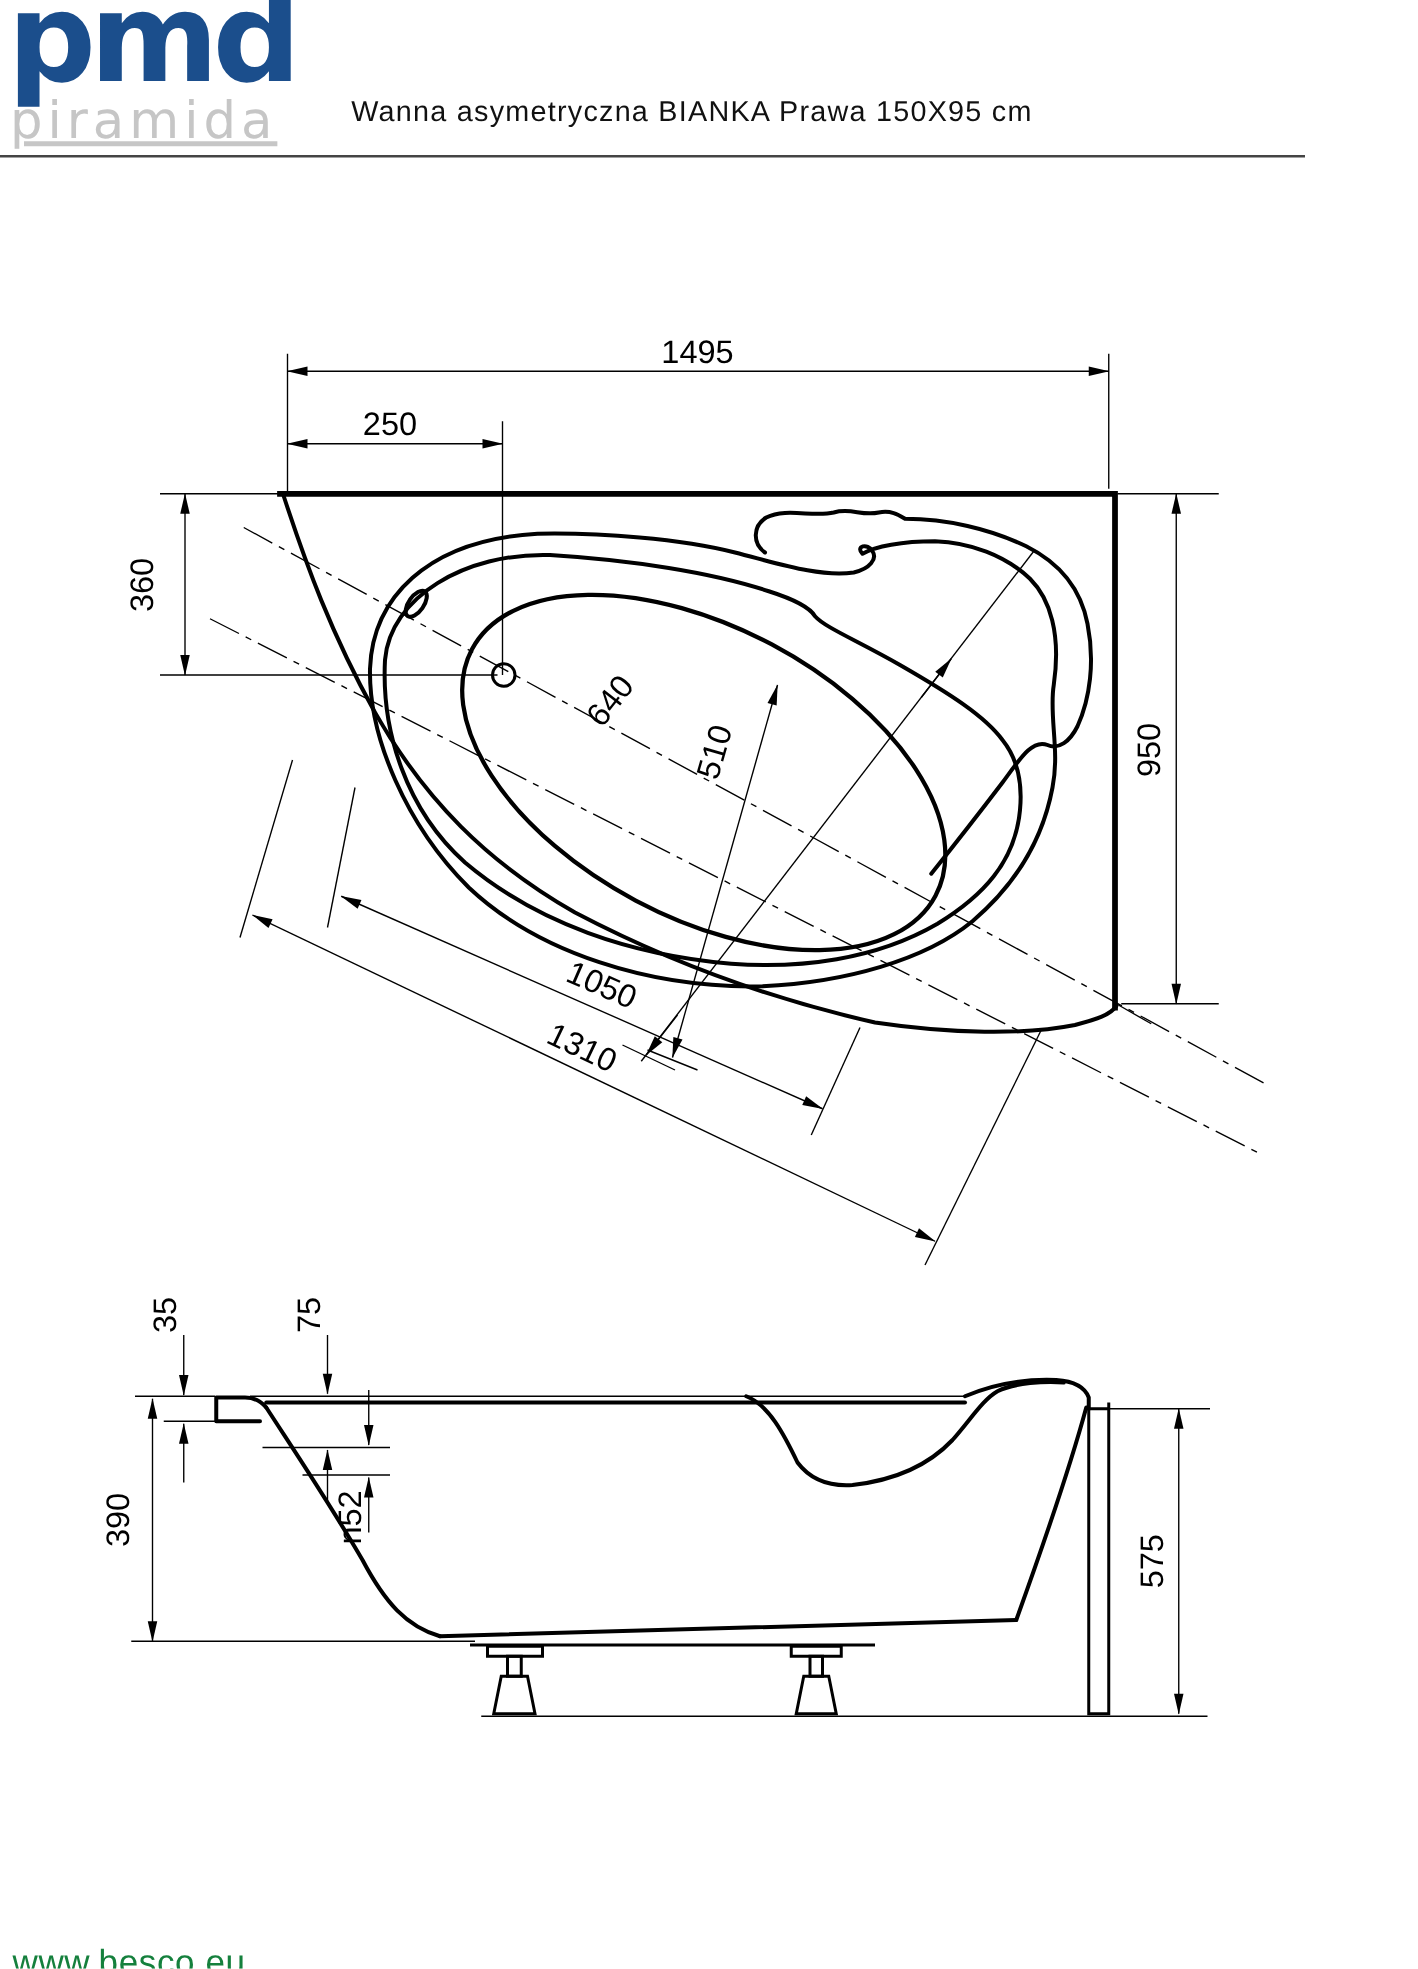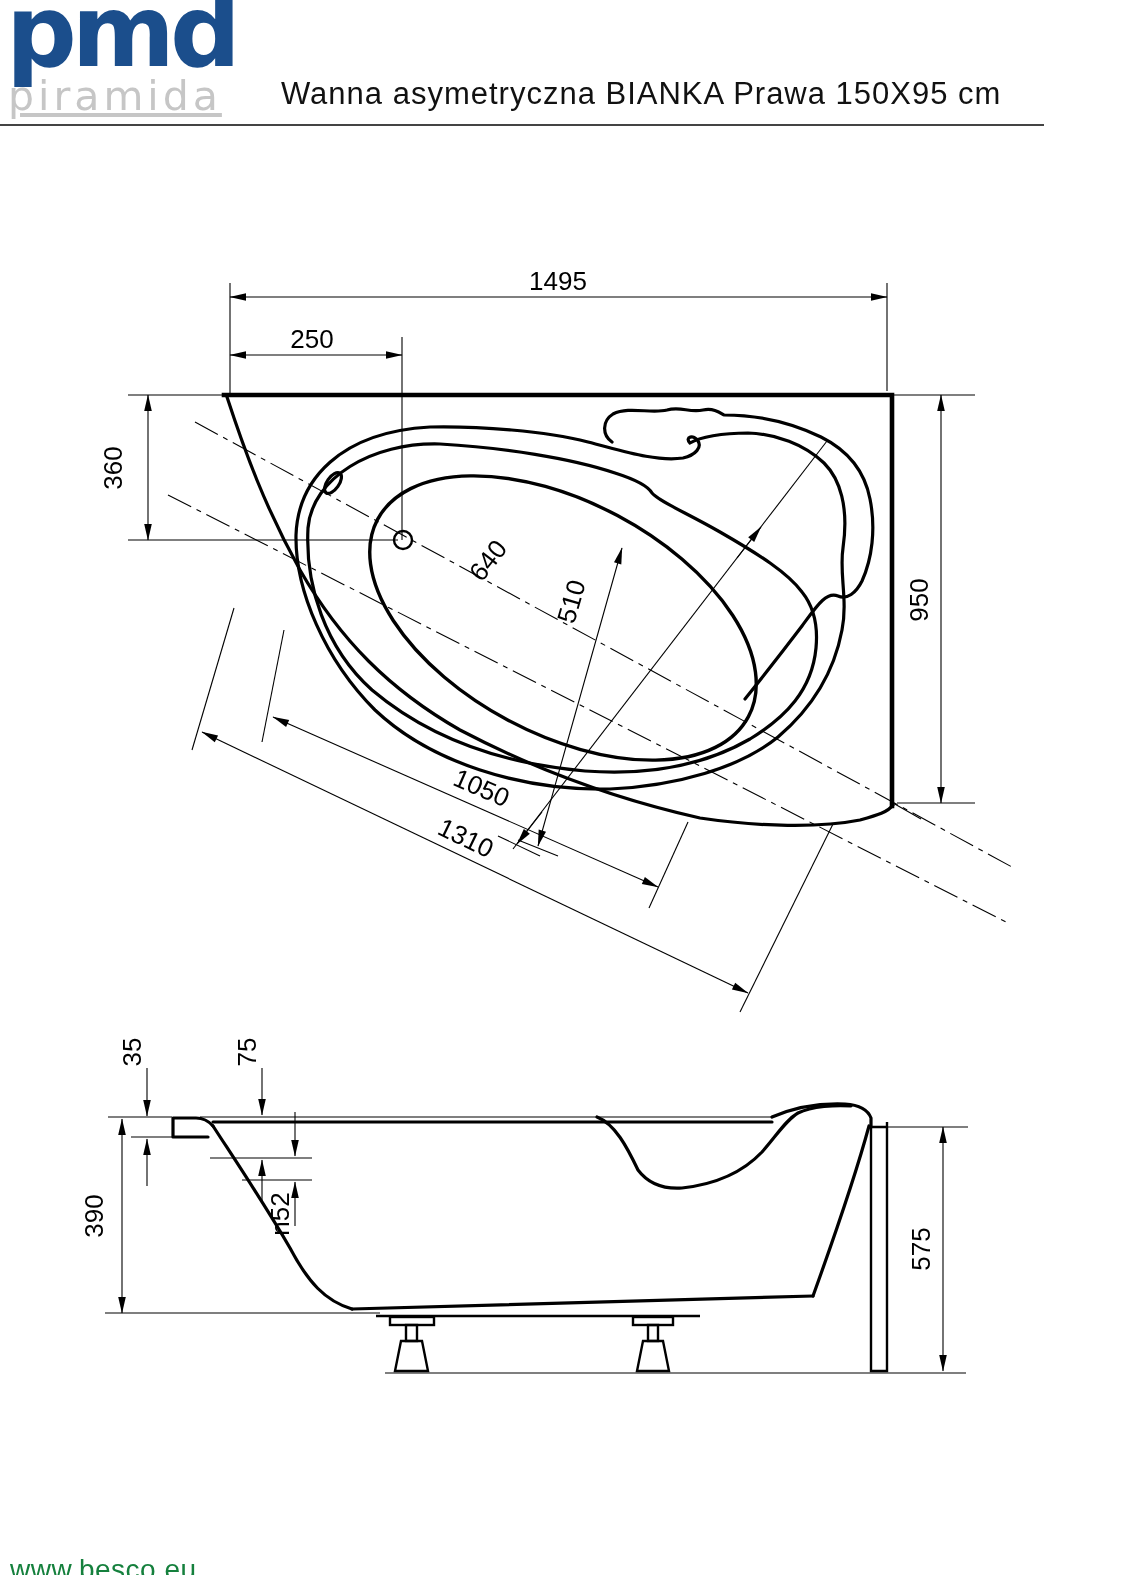--- a/index.html
+++ b/index.html
@@ -3,21 +3,21 @@
 <meta charset="utf-8">
 <style>
   html,body{margin:0;padding:0;background:#fff;}
   #page{position:relative;width:1044px;height:1575px;background:#ffffff;overflow:hidden;
         font-family:"Liberation Sans",sans-serif;}
   
   #logo-main{position:absolute;left:6px;top:-26px;font-size:99px;font-weight:800;
              letter-spacing:-5px;color:#1b4e8c;font-family:"DejaVu Sans",sans-serif;}
   #logo-sub{position:absolute;left:8px;top:72px;font-size:41px;font-weight:400;
             letter-spacing:4px;color:#c6c6c6;font-family:"DejaVu Sans",sans-serif;text-decoration:underline;}
-  #doc-title{position:absolute;left:281px;top:76px;font-size:31px;color:#111;
+  #doc-title{position:absolute;left:281px;top:76px;font-size:23px;color:#111;
              letter-spacing:1px;white-space:nowrap;}
   #header-rule{position:absolute;left:0;top:124px;width:1134px;height:2px;background:#444;}
   
   #footer-url{position:absolute;left:10px;top:1534px;font-size:28px;color:#15803d;letter-spacing:0.5px;margin-top:20px;}
   
   #drawing{position:absolute;left:0;top:0;}
   .wall{stroke:#000;stroke-width:4.6;fill:none;stroke-linecap:square;}
   .curve{stroke:#000;stroke-width:3.2;fill:none;stroke-linejoin:round;stroke-linecap:round;}
   .curve2{stroke:#000;stroke-width:3.4;fill:none;}
   .med{stroke:#000;stroke-width:2.4;fill:none;}

